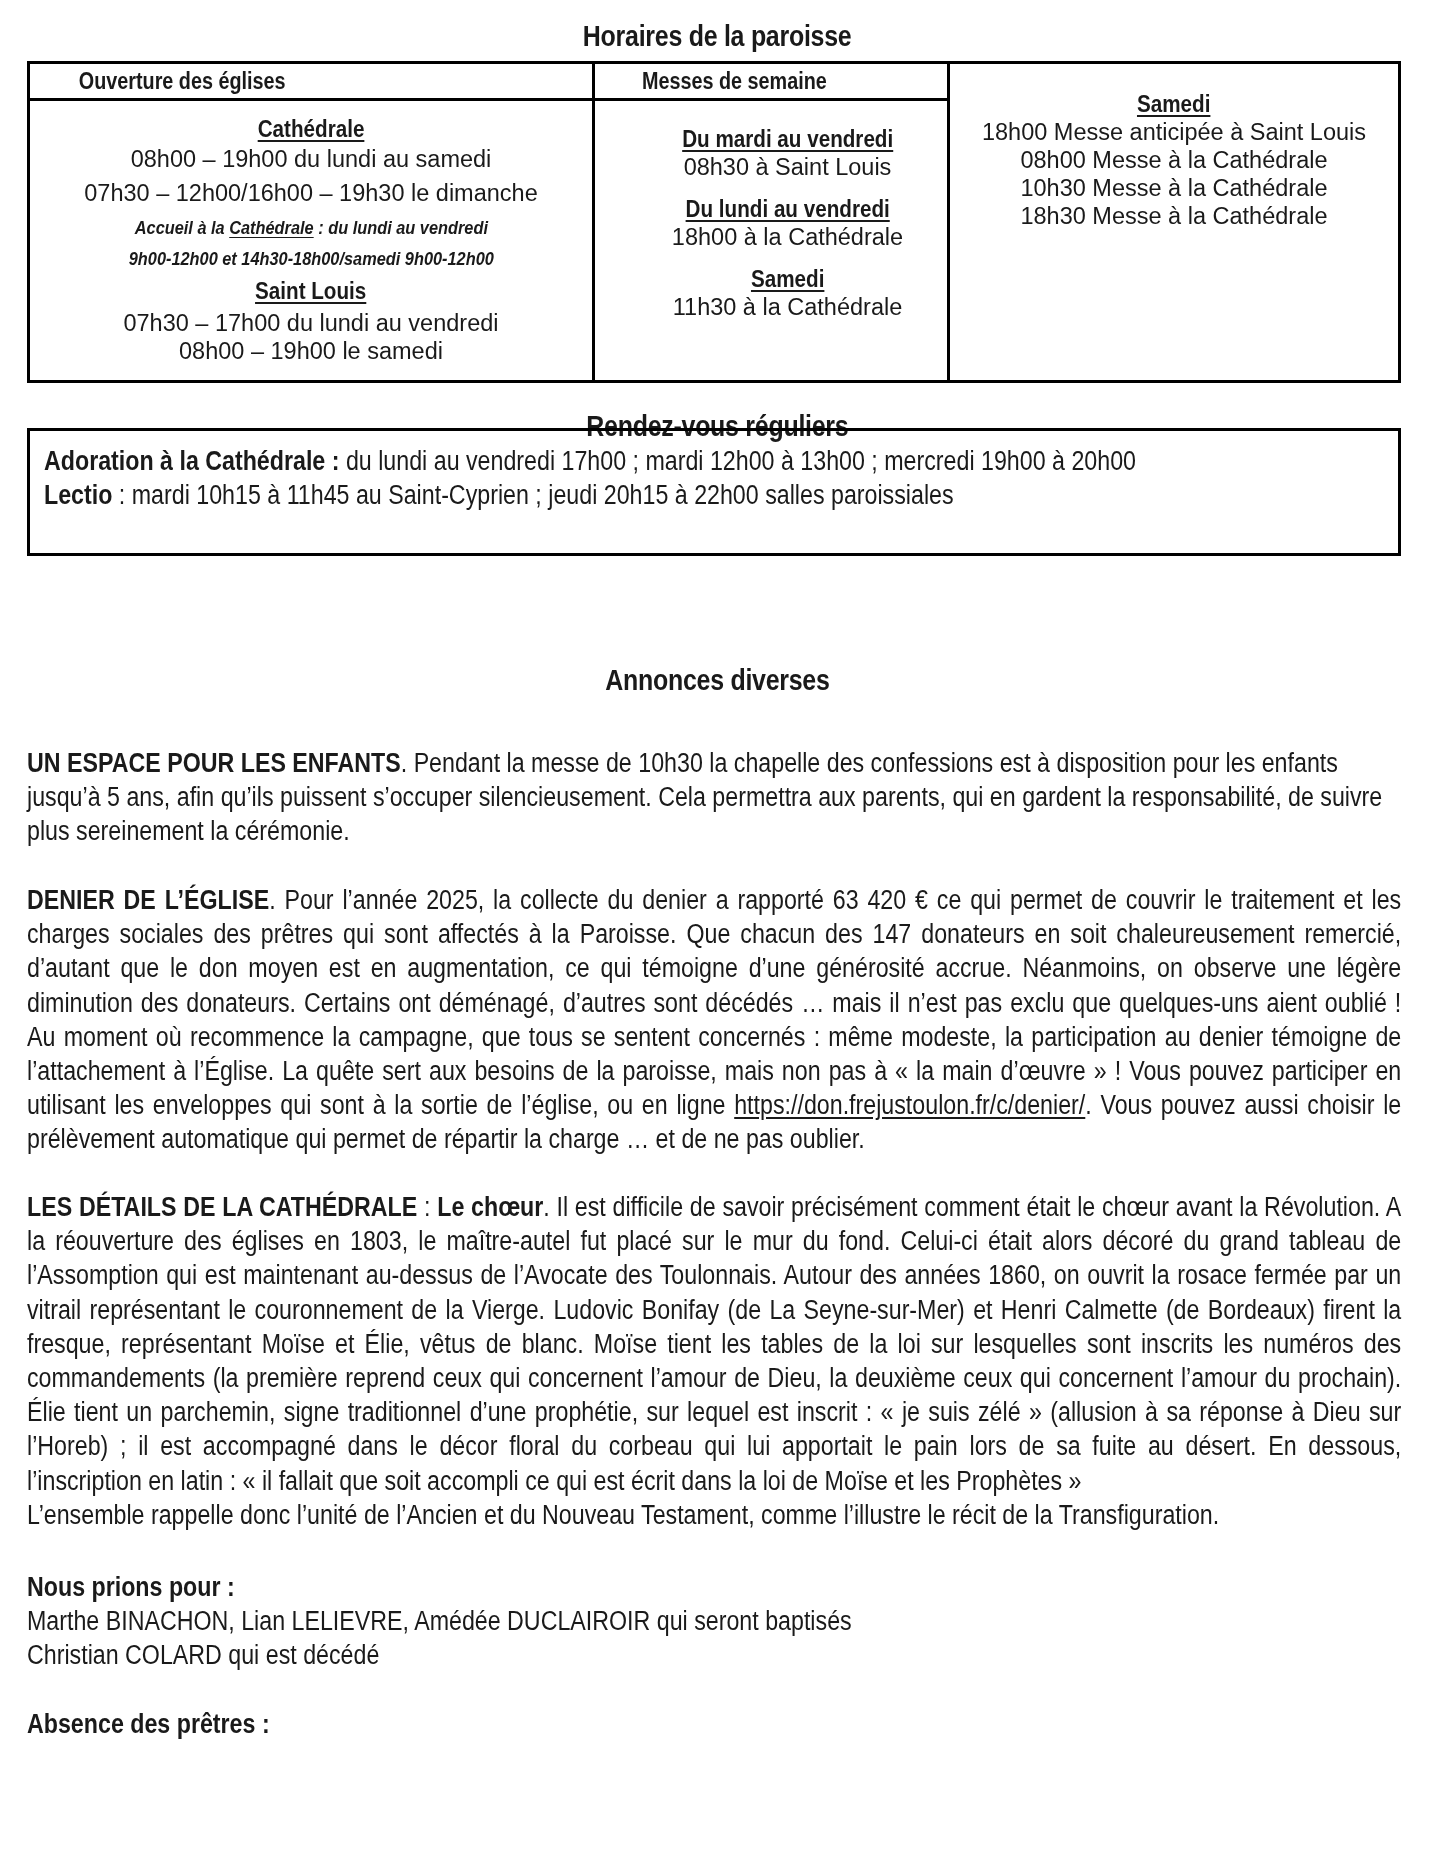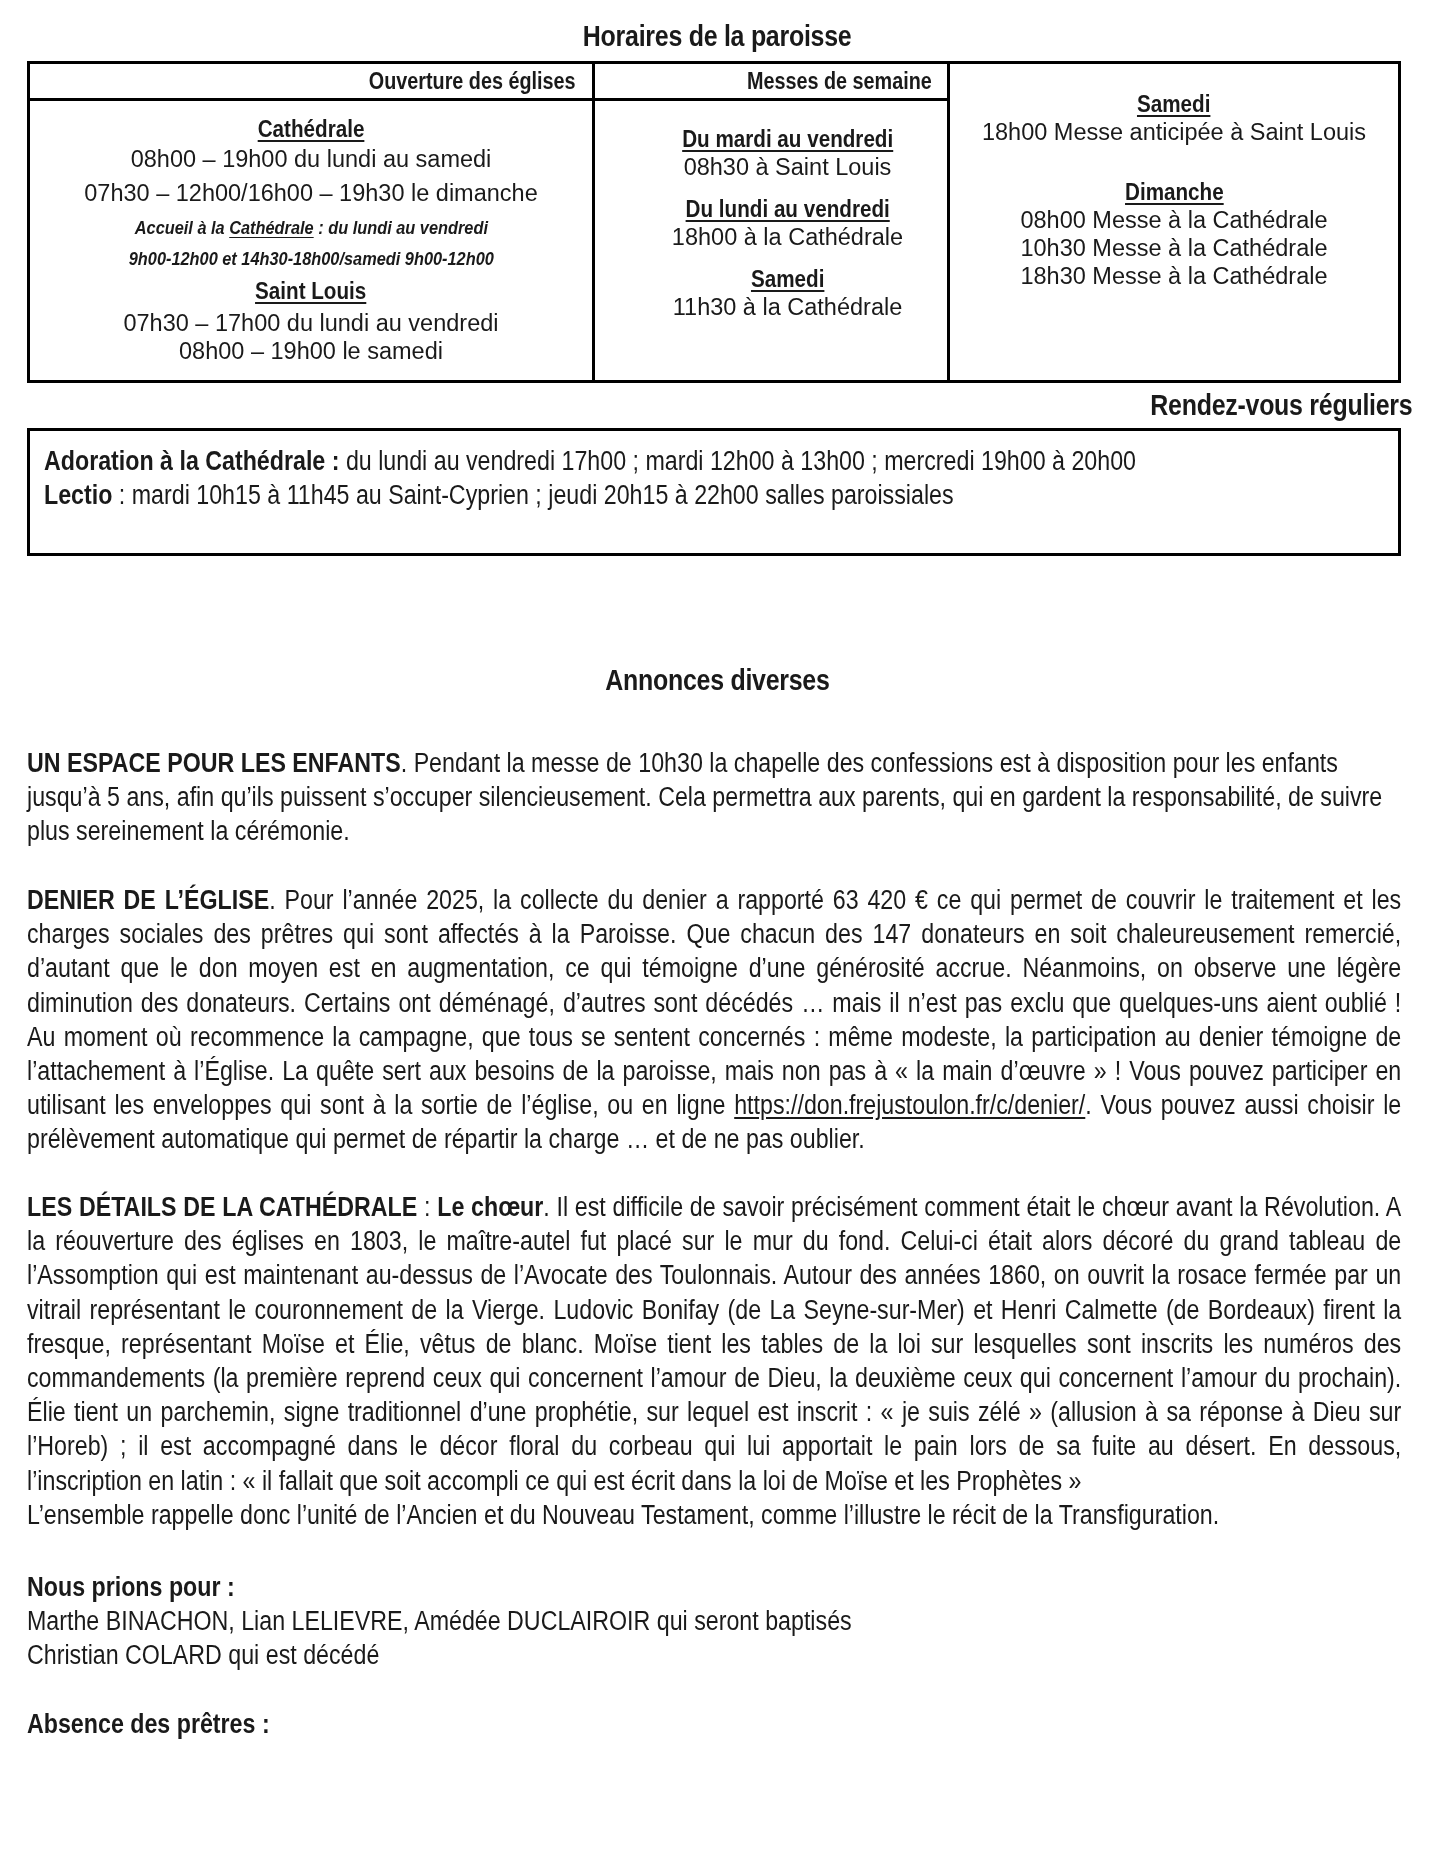--- a/index.html
+++ b/index.html
@@ -7,21 +7,21 @@
   .abs { position:absolute; }
   .title { left:0; width:1434px; text-align:center; font-weight:bold; font-size:29px; letter-spacing:-0.3px; }
   .cond { display:inline-block; transform:scaleX(0.86); transform-origin:center; white-space:nowrap; }
   .condl { display:inline-block; transform:scaleX(0.86); transform-origin:left; white-space:nowrap; }
   
   #schedule { left:27px; top:61px; width:1374px; height:322px; border:3.5px solid #000; box-sizing:border-box; }
   #schedule .col { position:absolute; top:0; bottom:0; box-sizing:border-box; }
   #schedule .c1 { left:0; width:562px; }
   #schedule .c2 { left:562px; width:355px; border-left:3.5px solid #000; }
   #schedule .c3 { left:917px; right:0; border-left:3.5px solid #000; }
-  #schedule .hdr { height:34px; border-bottom:3.5px solid #000; text-align:right; font-weight:bold; font-size:23px; line-height:34px; }
+  #schedule .hdr { height:34px; border-bottom:3.5px solid #000; text-align:left; font-weight:bold; font-size:23px; line-height:34px;padding-left:32px; }
   #schedule .body { position:relative; text-align:center; font-size:23.5px; }
   .sub { font-weight:bold; text-decoration:underline; text-underline-offset:3px; font-size:24px; }
   .ln { line-height:28px; }
   .it { font-style:italic; font-weight:bold; font-size:19px; line-height:34px; }
   .it u { text-underline-offset:3px; }
   
   #rdv { left:27px; top:428px; width:1374px; height:128px; border:3.5px solid #000; box-sizing:border-box; padding:13px 4px 0 14px; font-size:27px; }
   #rdv .row { line-height:34px; }
   #rdv b { font-weight:bold; }
   
@@ -58,29 +58,28 @@
       <div class="ln" style="margin-top:14px;"><span class="sub cond">Du lundi au vendredi</span></div>
       <div class="ln">18h00 à la Cathédrale</div>
       <div class="ln" style="margin-top:14px;"><span class="sub cond">Samedi</span></div>
       <div class="ln">11h30 à la Cathédrale</div>
     </div>
   </div>
   <div class="col c3">
     <div class="body" style="padding-top:26px;">
       <div class="ln"><span class="sub cond">Samedi</span></div>
       <div class="ln">18h00 Messe anticipée à Saint Louis</div>
-      <div class="ln" style="margin-top:32px;"><span class="sub cond">Dimanche</span></div>
       <div class="ln">08h00 Messe à la Cathédrale</div>
       <div class="ln">10h30 Messe à la Cathédrale</div>
       <div class="ln">18h30 Messe à la Cathédrale</div>
     </div>
   </div>
 </div>
 
-<div class="abs title" style="top:389px;text-align:right;"><span class="cond">Rendez-vous réguliers</span></div>
+<div class="abs title" style="top:410px;"><span class="cond">Rendez-vous réguliers</span></div>
 <div class="abs" id="rdv">
   <div class="row"><span class="condl"><b>Adoration à la Cathédrale :</b><span> du lundi au vendredi 17h00 ; mardi 12h00 à 13h00 ; mercredi 19h00 à 20h00</span></span></div>
   <div class="row"><span class="condl"><b>Lectio</b><span> : mardi 10h15 à 11h45 au Saint-Cyprien ; jeudi 20h15 à 22h00 salles paroissiales</span></span></div>
 </div>
 
 <div class="abs title" style="top:664px;"><span class="cond">Annonces diverses</span></div>
 
 <div class="abs para" style="top:746px;">
   <span class="inner last"><b>UN ESPACE POUR LES ENFANTS</b><span>. Pendant la messe de 10h30 la chapelle des confessions est à disposition pour les enfants jusqu’à 5 ans, afin qu’ils puissent s’occuper silencieusement. Cela permettra aux parents, qui en gardent la responsabilité, de suivre plus sereinement la cérémonie.</span></span>
 </div>

